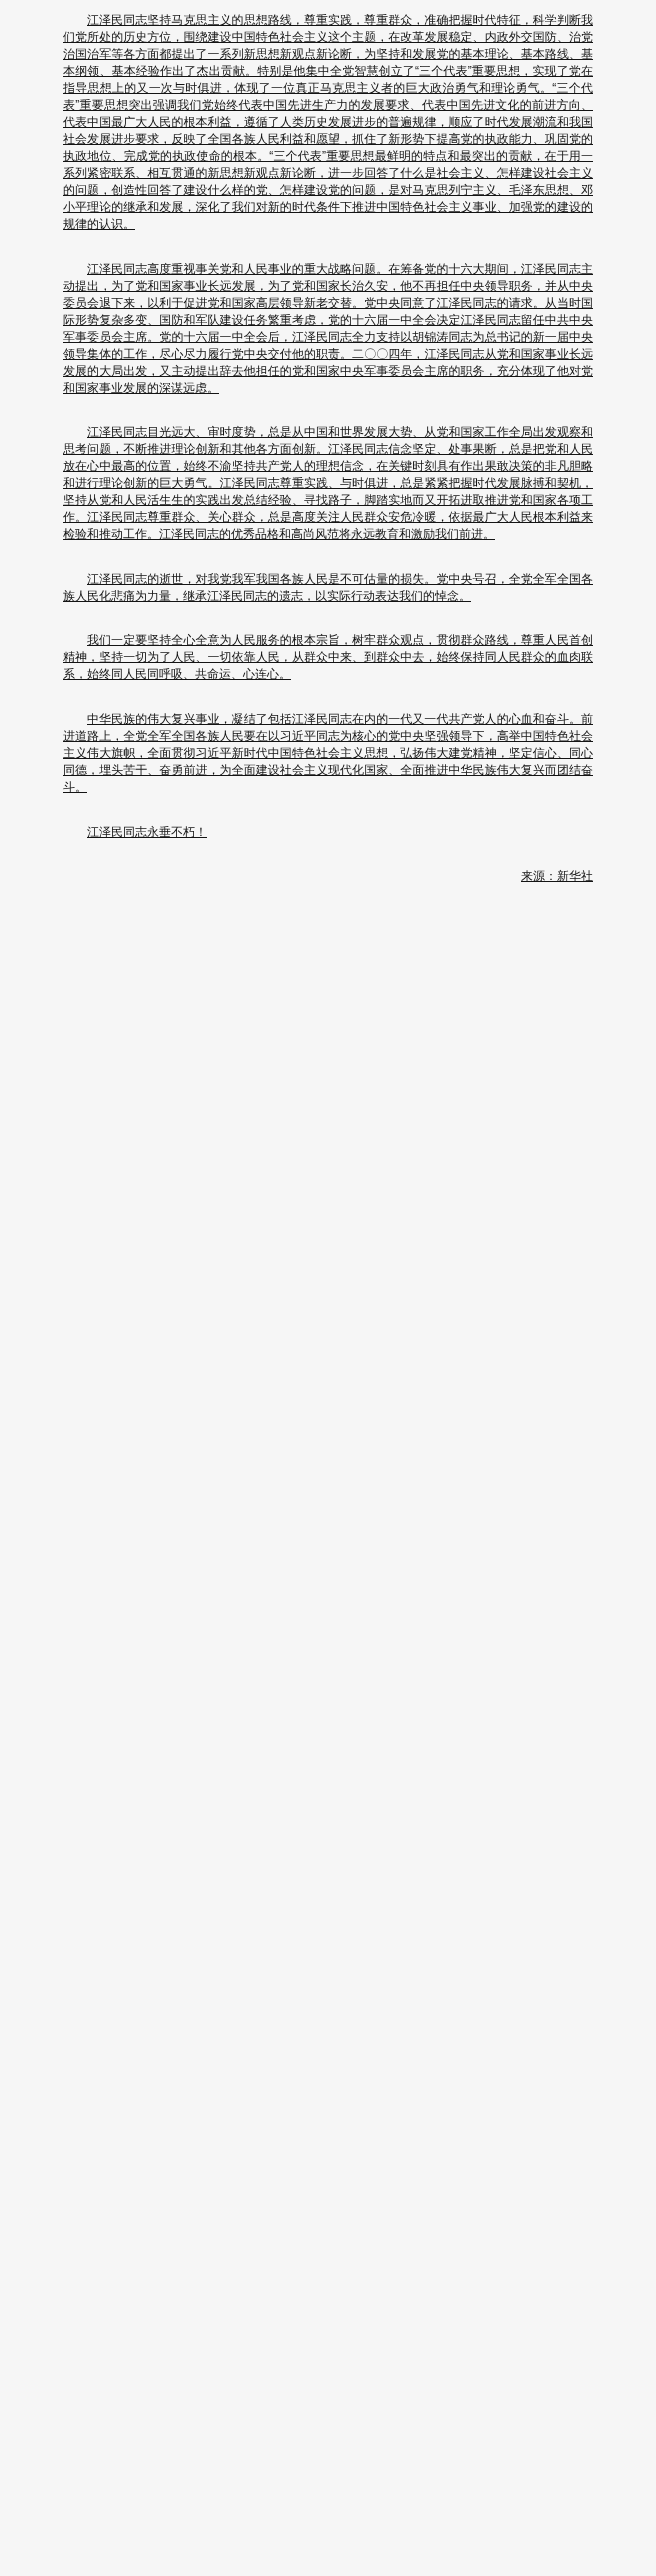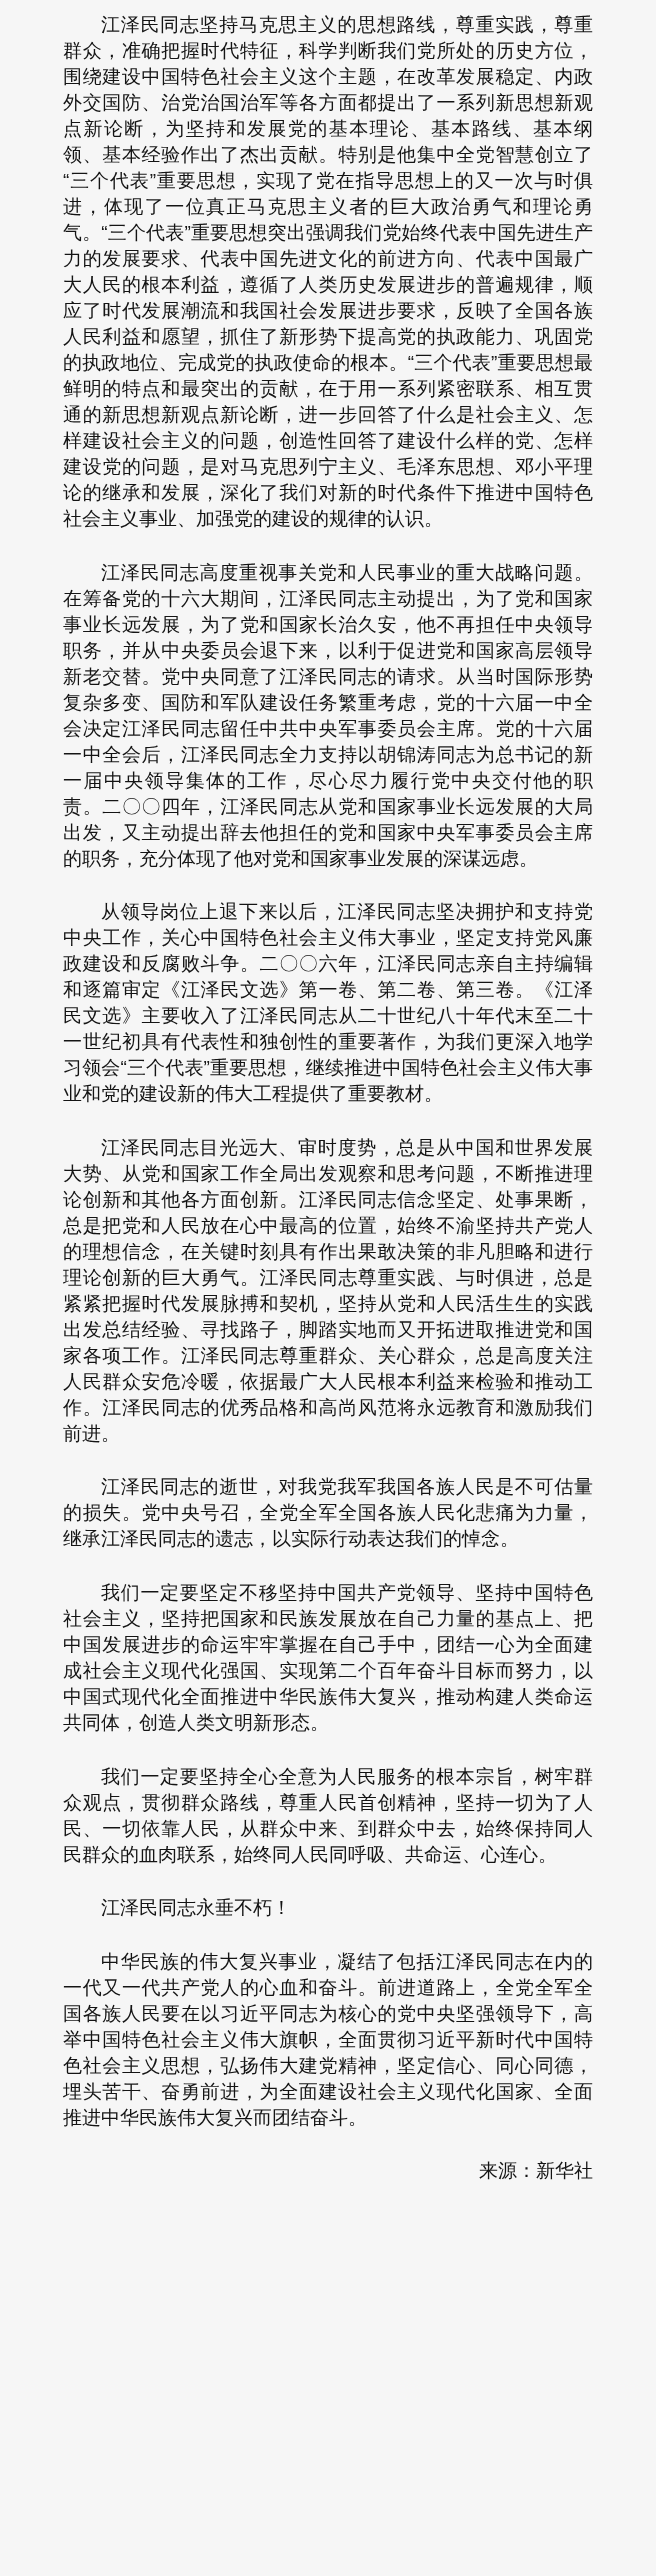--- a/index.html
+++ b/index.html
@@ -13,43 +13,42 @@
     box-sizing: border-box;
     font-family: "Liberation Sans", "DejaVu Sans", sans-serif;
   }
   .article {
     box-sizing: border-box;
     width: 657px;
     padding: 12px 64px 27px 63px;
   }
   .article p {
     margin: 0 0 27.6px 0;
-    font-size: 19px;
-    line-height: 26px;
+    font-size: 12px;
+    line-height: 17px;
     color: #141414;
     text-align: justify;
     text-indent: 2em;
     letter-spacing: 0;
     word-break: break-all;
+    text-decoration: underline;
   }
   .article p.source {
     text-align: right;
     text-indent: 0;
     margin-bottom: 0;
     color: #141414;
   }
 </style>
 </head>
 <body>
 
 <div class="article">
   <p>江泽民同志坚持马克思主义的思想路线，尊重实践，尊重群众，准确把握时代特征，科学判断我们党所处的历史方位，围绕建设中国特色社会主义这个主题，在改革发展稳定、内政外交国防、治党治国治军等各方面都提出了一系列新思想新观点新论断，为坚持和发展党的基本理论、基本路线、基本纲领、基本经验作出了杰出贡献。特别是他集中全党智慧创立了“三个代表”重要思想，实现了党在指导思想上的又一次与时俱进，体现了一位真正马克思主义者的巨大政治勇气和理论勇气。“三个代表”重要思想突出强调我们党始终代表中国先进生产力的发展要求、代表中国先进文化的前进方向、代表中国最广大人民的根本利益，遵循了人类历史发展进步的普遍规律，顺应了时代发展潮流和我国社会发展进步要求，反映了全国各族人民利益和愿望，抓住了新形势下提高党的执政能力、巩固党的执政地位、完成党的执政使命的根本。“三个代表”重要思想最鲜明的特点和最突出的贡献，在于用一系列紧密联系、相互贯通的新思想新观点新论断，进一步回答了什么是社会主义、怎样建设社会主义的问题，创造性回答了建设什么样的党、怎样建设党的问题，是对马克思列宁主义、毛泽东思想、邓小平理论的继承和发展，深化了我们对新的时代条件下推进中国特色社会主义事业、加强党的建设的规律的认识。</p>
   <p>江泽民同志高度重视事关党和人民事业的重大战略问题。在筹备党的十六大期间，江泽民同志主动提出，为了党和国家事业长远发展，为了党和国家长治久安，他不再担任中央领导职务，并从中央委员会退下来，以利于促进党和国家高层领导新老交替。党中央同意了江泽民同志的请求。从当时国际形势复杂多变、国防和军队建设任务繁重考虑，党的十六届一中全会决定江泽民同志留任中共中央军事委员会主席。党的十六届一中全会后，江泽民同志全力支持以胡锦涛同志为总书记的新一届中央领导集体的工作，尽心尽力履行党中央交付他的职责。二〇〇四年，江泽民同志从党和国家事业长远发展的大局出发，又主动提出辞去他担任的党和国家中央军事委员会主席的职务，充分体现了他对党和国家事业发展的深谋远虑。</p>
-  <p>从领导岗位上退下来以后，江泽民同志坚决拥护和支持党中央工作，关心中国特色社会主义伟大事业，坚定支持党风廉政建设和反腐败斗争。二〇〇六年，江泽民同志亲自主持编辑和逐篇审定《江泽民文选》第一卷、第二卷、第三卷。《江泽民文选》主要收入了江泽民同志从二十世纪八十年代末至二十一世纪初具有代表性和独创性的重要著作，为我们更深入地学习领会“三个代表”重要思想，继续推进中国特色社会主义伟大事业和党的建设新的伟大工程提供了重要教材。</p>
   <p>江泽民同志目光远大、审时度势，总是从中国和世界发展大势、从党和国家工作全局出发观察和思考问题，不断推进理论创新和其他各方面创新。江泽民同志信念坚定、处事果断，总是把党和人民放在心中最高的位置，始终不渝坚持共产党人的理想信念，在关键时刻具有作出果敢决策的非凡胆略和进行理论创新的巨大勇气。江泽民同志尊重实践、与时俱进，总是紧紧把握时代发展脉搏和契机，坚持从党和人民活生生的实践出发总结经验、寻找路子，脚踏实地而又开拓进取推进党和国家各项工作。江泽民同志尊重群众、关心群众，总是高度关注人民群众安危冷暖，依据最广大人民根本利益来检验和推动工作。江泽民同志的优秀品格和高尚风范将永远教育和激励我们前进。</p>
   <p>江泽民同志的逝世，对我党我军我国各族人民是不可估量的损失。党中央号召，全党全军全国各族人民化悲痛为力量，继承江泽民同志的遗志，以实际行动表达我们的悼念。</p>
-  <p>我们一定要坚定不移坚持中国共产党领导、坚持中国特色社会主义，坚持把国家和民族发展放在自己力量的基点上、把中国发展进步的命运牢牢掌握在自己手中，团结一心为全面建成社会主义现代化强国、实现第二个百年奋斗目标而努力，以中国式现代化全面推进中华民族伟大复兴，推动构建人类命运共同体，创造人类文明新形态。</p>
   <p>我们一定要坚持全心全意为人民服务的根本宗旨，树牢群众观点，贯彻群众路线，尊重人民首创精神，坚持一切为了人民、一切依靠人民，从群众中来、到群众中去，始终保持同人民群众的血肉联系，始终同人民同呼吸、共命运、心连心。</p>
+  <p>中华民族的伟大复兴事业，凝结了包括江泽民同志在内的一代又一代共产党人的心血和奋斗。前进道路上，全党全军全国各族人民要在以习近平同志为核心的党中央坚强领导下，高举中国特色社会主义伟大旗帜，全面贯彻习近平新时代中国特色社会主义思想，弘扬伟大建党精神，坚定信心、同心同德，埋头苦干、奋勇前进，为全面建设社会主义现代化国家、全面推进中华民族伟大复兴而团结奋斗。</p>
   <p>江泽民同志永垂不朽！</p>
-  <p>中华民族的伟大复兴事业，凝结了包括江泽民同志在内的一代又一代共产党人的心血和奋斗。前进道路上，全党全军全国各族人民要在以习近平同志为核心的党中央坚强领导下，高举中国特色社会主义伟大旗帜，全面贯彻习近平新时代中国特色社会主义思想，弘扬伟大建党精神，坚定信心、同心同德，埋头苦干、奋勇前进，为全面建设社会主义现代化国家、全面推进中华民族伟大复兴而团结奋斗。</p>
   <p class="source">来源：新华社</p>
 </div>
 
 
 </body></html>

